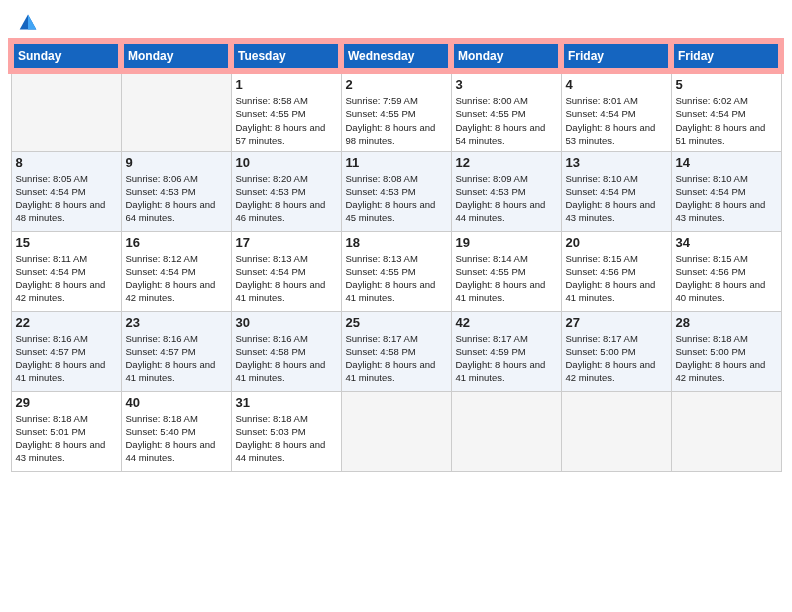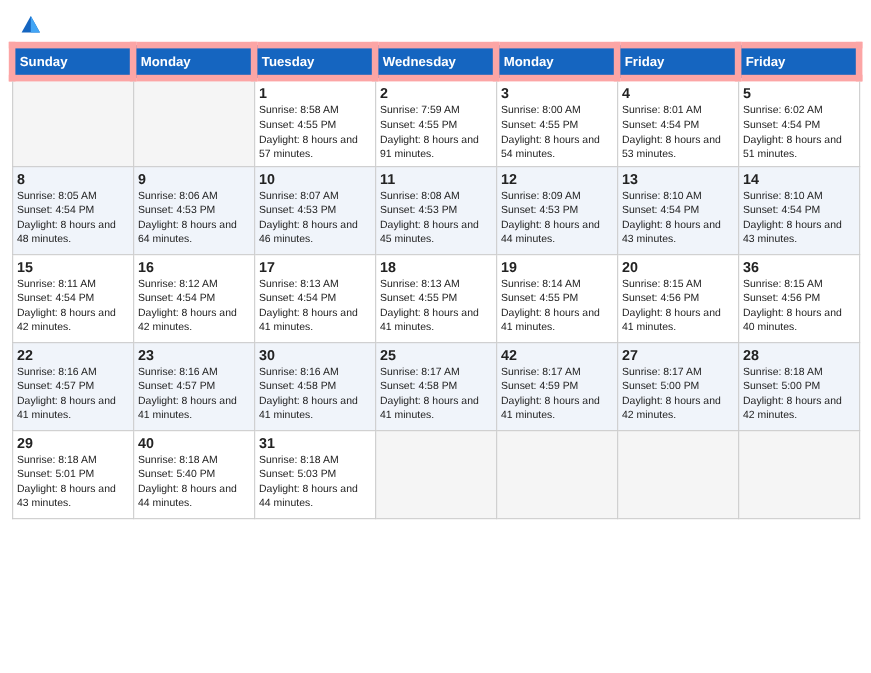--- a/index.html
+++ b/index.html
@@ -142,21 +142,21 @@
             <div>Sunrise: 8:58 AM</div>
             <div>Sunset: 4:55 PM</div>
             <div>Daylight: 8 hours and 57 minutes.</div>
           </div>
         </td>
           <td>
           <span class="day-num">2</span>
           <div class="day-info">
             <div>Sunrise: 7:59 AM</div>
             <div>Sunset: 4:55 PM</div>
-            <div>Daylight: 8 hours and 91 minutes.</div>
+            <div>Daylight: 8 hours and 98 minutes.</div>
           </div>
         </td>
           <td>
           <span class="day-num">3</span>
           <div class="day-info">
             <div>Sunrise: 8:00 AM</div>
             <div>Sunset: 4:55 PM</div>
             <div>Daylight: 8 hours and 54 minutes.</div>
           </div>
         </td>
@@ -190,21 +190,21 @@
           <span class="day-num">9</span>
           <div class="day-info">
             <div>Sunrise: 8:06 AM</div>
             <div>Sunset: 4:53 PM</div>
             <div>Daylight: 8 hours and 64 minutes.</div>
           </div>
         </td>
           <td>
           <span class="day-num">10</span>
           <div class="day-info">
-            <div>Sunrise: 8:07 AM</div>
+            <div>Sunrise: 8:20 AM</div>
             <div>Sunset: 4:53 PM</div>
             <div>Daylight: 8 hours and 46 minutes.</div>
           </div>
         </td>
           <td>
           <span class="day-num">11</span>
           <div class="day-info">
             <div>Sunrise: 8:08 AM</div>
             <div>Sunset: 4:53 PM</div>
             <div>Daylight: 8 hours and 45 minutes.</div>
@@ -278,21 +278,21 @@
         </td>
           <td>
           <span class="day-num">20</span>
           <div class="day-info">
             <div>Sunrise: 8:15 AM</div>
             <div>Sunset: 4:56 PM</div>
             <div>Daylight: 8 hours and 41 minutes.</div>
           </div>
         </td>
           <td>
-          <span class="day-num">36</span>
+          <span class="day-num">34</span>
           <div class="day-info">
             <div>Sunrise: 8:15 AM</div>
             <div>Sunset: 4:56 PM</div>
             <div>Daylight: 8 hours and 40 minutes.</div>
           </div>
         </td>
         </tr>
         <tr>
           <td>
           <span class="day-num">22</span>

